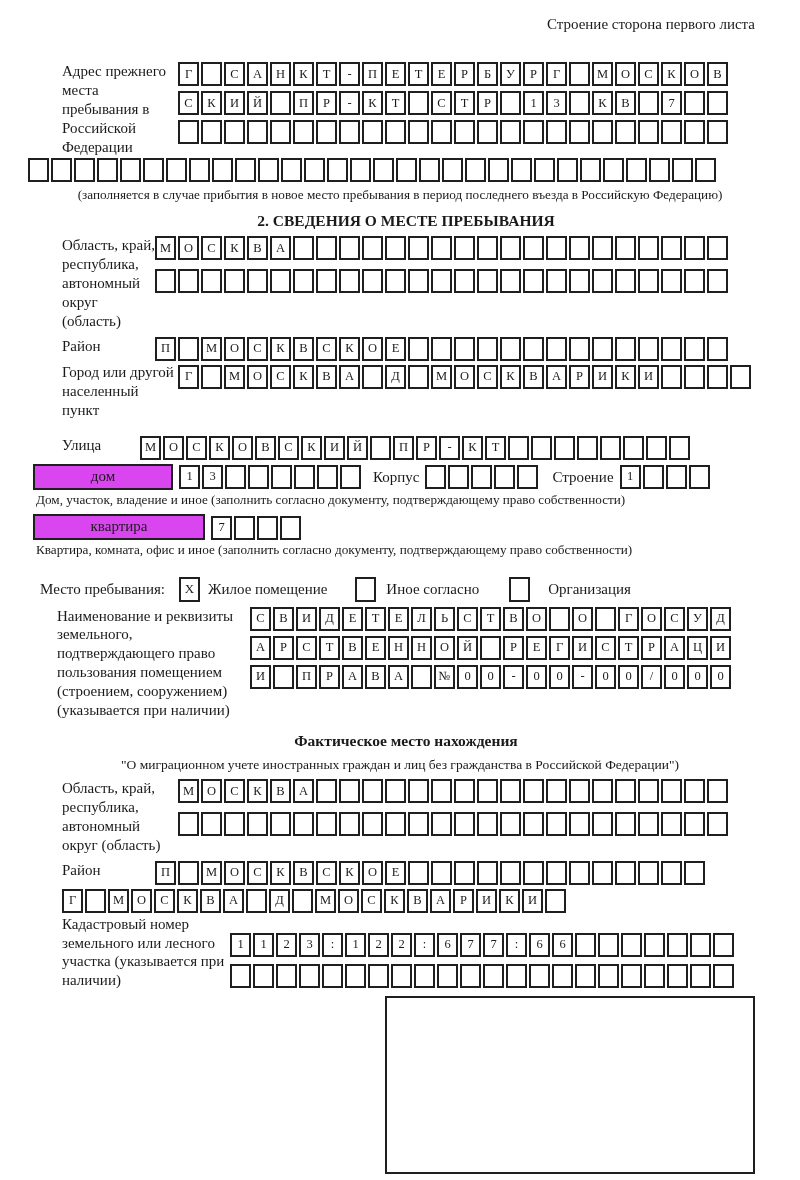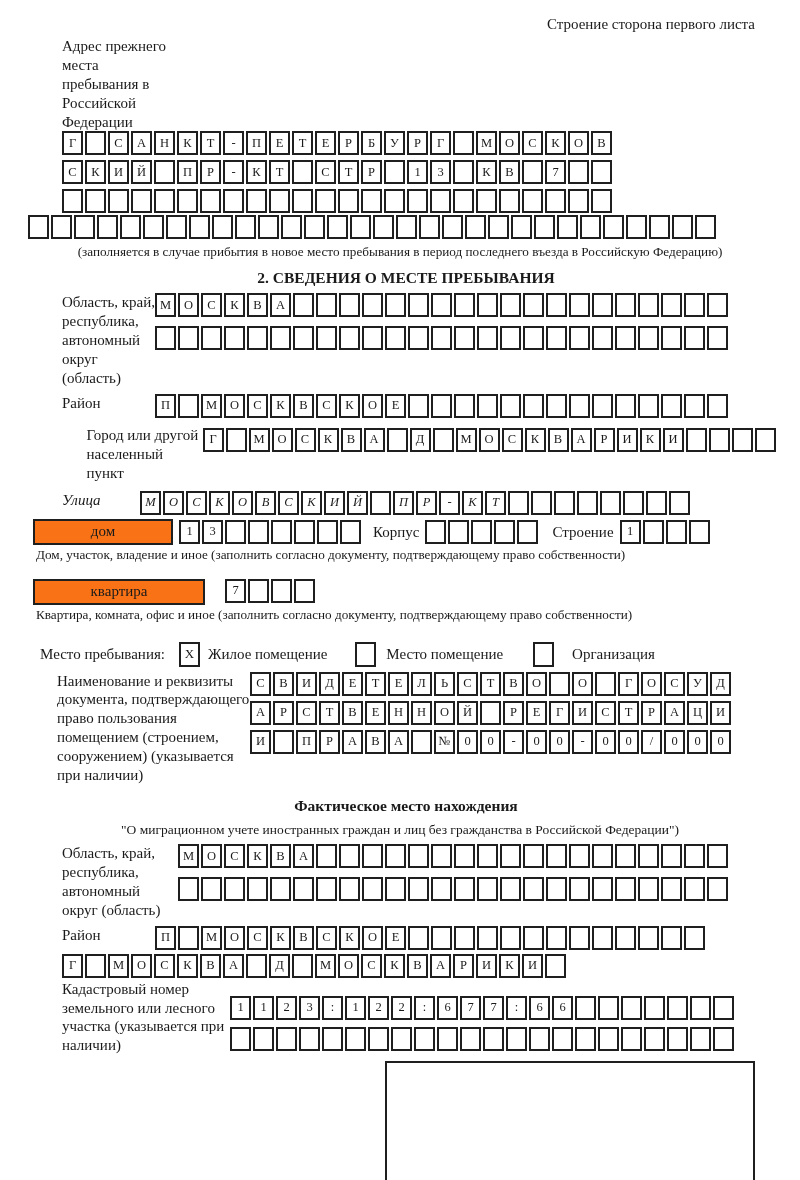--- a/index.html
+++ b/index.html
@@ -8,37 +8,37 @@
   .hdr{ text-align:right;margin:16px 45px 0 0;font-size:15px;}
   .row{display:flex;align-items:flex-start;}
   .lbl{font-size:15px;line-height:1.26;flex:0 0 auto;}
   .cells{display:flex;gap:2px;flex:0 0 auto;margin-bottom:5px;}
   .cells:last-child{margin-bottom:0;}
   .cell{display:inline-flex;width:17px;height:20px;border:2px solid #1f1f1f;align-items:center;justify-content:center;font-size:12.5px;font-family:"Liberation Serif",serif;background:#fff;}
   .stack{display:flex;flex-direction:column;}
   .note{font-size:13.2px;text-align:center;margin-top:3px;}
   .sect-title{text-align:center;font-weight:bold;font-size:15.5px;margin:9px 0 6px 12px;}
   .caption{font-size:13.2px;margin:2px 0 4px 36px;}
-  .wordbox{border:2px solid #1f1f1f;height:22px;display:flex;align-items:center;justify-content:center;font-size:15px;background:#f97316;}
+  .wordbox{border:2px solid #1f1f1f;height:22px;display:flex;align-items:center;justify-content:center;font-size:15px;background:#d946ef;}
   .inline-lbl{font-size:15px;line-height:1.2;padding-top:3px;}
   .checkbox{width:17px;height:21px;border:2px solid #1f1f1f;display:inline-flex;align-items:center;justify-content:center;font-size:13px;}
   .fact-note{text-align:center;font-size:13.5px;line-height:1.35;}
   .stamp-wrap{margin:6px 0 0 350px;width:440px;text-align:center;}
   .stamp-box{width:366px;height:174px;border:2px solid #1f1f1f;margin:0 auto;background:#fff;}
   .m62{margin-left:62px;}
   .mt6{margin-top:6px;}
 </style>
 </head>
 <body>
 
 <div class="page">
 
   <div class="hdr">Строение сторона первого листа</div>
 
-  <div class="row m62" style="margin-top:4px;flex-direction:column;">
+  <div class="row m62" style="margin-top:29px;">
     <div class="lbl" style="width:116px;">Адрес прежнего места пребывания в Российской Федерации</div>
     <div class="stack">
       <div class="cells">
           <span class="cell">Г</span>
           <span class="cell">&nbsp;</span>
           <span class="cell">С</span>
           <span class="cell">А</span>
           <span class="cell">Н</span>
           <span class="cell">К</span>
           <span class="cell">Т</span>
@@ -234,21 +234,21 @@
         <span class="cell">&nbsp;</span>
         <span class="cell">&nbsp;</span>
         <span class="cell">&nbsp;</span>
         <span class="cell">&nbsp;</span>
         <span class="cell">&nbsp;</span>
         <span class="cell">&nbsp;</span>
         <span class="cell">&nbsp;</span>
       </div>
   </div>
 
-  <div class="row m62" style="margin-top:8px;justify-content:center;">
+  <div class="row m62" style="margin-top:2px;">
     <div class="lbl" style="width:116px;">Город или другой населенный пункт</div>
     <div class="cells" style="margin-top:2px;">
         <span class="cell">Г</span>
         <span class="cell">&nbsp;</span>
         <span class="cell">М</span>
         <span class="cell">О</span>
         <span class="cell">С</span>
         <span class="cell">К</span>
         <span class="cell">В</span>
         <span class="cell">А</span>
@@ -265,21 +265,21 @@
         <span class="cell">И</span>
         <span class="cell">К</span>
         <span class="cell">И</span>
         <span class="cell">&nbsp;</span>
         <span class="cell">&nbsp;</span>
         <span class="cell">&nbsp;</span>
         <span class="cell">&nbsp;</span>
       </div>
   </div>
 
-  <div class="row m62" style="margin-top:8px;font-style:italic;">
+  <div class="row m62" style="margin-top:16px;">
     <div class="lbl" style="width:78px;">Улица</div>
     <div class="cells">
         <span class="cell">М</span>
         <span class="cell">О</span>
         <span class="cell">С</span>
         <span class="cell">К</span>
         <span class="cell">О</span>
         <span class="cell">В</span>
         <span class="cell">С</span>
         <span class="cell">К</span>
@@ -325,43 +325,43 @@
     <div class="inline-lbl" style="padding-top:0;margin-left:8px;">Строение</div>
     <div class="cells" style="margin-bottom:0;">
         <span class="cell">1</span>
         <span class="cell">&nbsp;</span>
         <span class="cell">&nbsp;</span>
         <span class="cell">&nbsp;</span>
       </div>
   </div>
   <div class="caption">Дом, участок, владение и иное (заполнить согласно документу, подтверждающему право собственности)</div>
 
-  <div class="row" style="margin-left:33px;margin-top:16px;align-items:flex-start;gap:20px;">
+  <div class="row" style="margin-left:33px;margin-top:6px;align-items:flex-end;gap:6px;">
     <div class="wordbox" style="width:168px;">квартира</div>
     <div class="cells" style="margin-bottom:0;">
         <span class="cell">7</span>
         <span class="cell">&nbsp;</span>
         <span class="cell">&nbsp;</span>
         <span class="cell">&nbsp;</span>
       </div>
   </div>
   <div class="caption">Квартира, комната, офис и иное (заполнить согласно документу, подтверждающему право собственности)</div>
 
   <div class="row" style="margin-left:40px;margin-top:19px;align-items:center;">
     <span class="inline-lbl" style="padding-top:0;">Место пребывания:</span>
     <span class="checkbox" style="margin-left:14px;">X</span>
     <span class="inline-lbl" style="padding-top:0;margin-left:8px;">Жилое помещение</span>
     <span class="checkbox" style="margin-left:28px;"></span>
-    <span class="inline-lbl" style="padding-top:0;margin-left:10px;">Место помещение</span>
+    <span class="inline-lbl" style="padding-top:0;margin-left:10px;">Иное согласно</span>
     <span class="checkbox" style="margin-left:30px;"></span>
     <span class="inline-lbl" style="padding-top:0;margin-left:18px;">Организация</span>
   </div>
 
   <div class="row" style="margin-left:57px;margin-top:5px;">
-    <div class="lbl" style="width:193px;">Наименование и реквизиты документа, подтверждающего право пользования помещением (строением, сооружением) (указывается при наличии)</div>
+    <div class="lbl" style="width:193px;">Наименование и реквизиты земельного, подтверждающего право пользования помещением (строением, сооружением) (указывается при наличии)</div>
     <div class="stack">
       <div class="cells">
           <span class="cell">С</span>
           <span class="cell">В</span>
           <span class="cell">И</span>
           <span class="cell">Д</span>
           <span class="cell">Е</span>
           <span class="cell">Т</span>
           <span class="cell">Е</span>
           <span class="cell">Л</span>
@@ -539,21 +539,21 @@
         <span class="cell">В</span>
         <span class="cell">А</span>
         <span class="cell">Р</span>
         <span class="cell">И</span>
         <span class="cell">К</span>
         <span class="cell">И</span>
         <span class="cell">&nbsp;</span>
       </div>
   </div>
 
-  <div class="row m62" style="margin-top:2px;">
+  <div class="row m62" style="margin-top:2px;align-items:center;">
     <div class="lbl" style="width:168px;">Кадастровый номер земельного или лесного участка (указывается при наличии)</div>
     <div class="stack" style="margin-top:16px;">
       <div class="cells" style="margin-bottom:7px;">
           <span class="cell">1</span>
           <span class="cell">1</span>
           <span class="cell">2</span>
           <span class="cell">3</span>
           <span class="cell">:</span>
           <span class="cell">1</span>
           <span class="cell">2</span>

